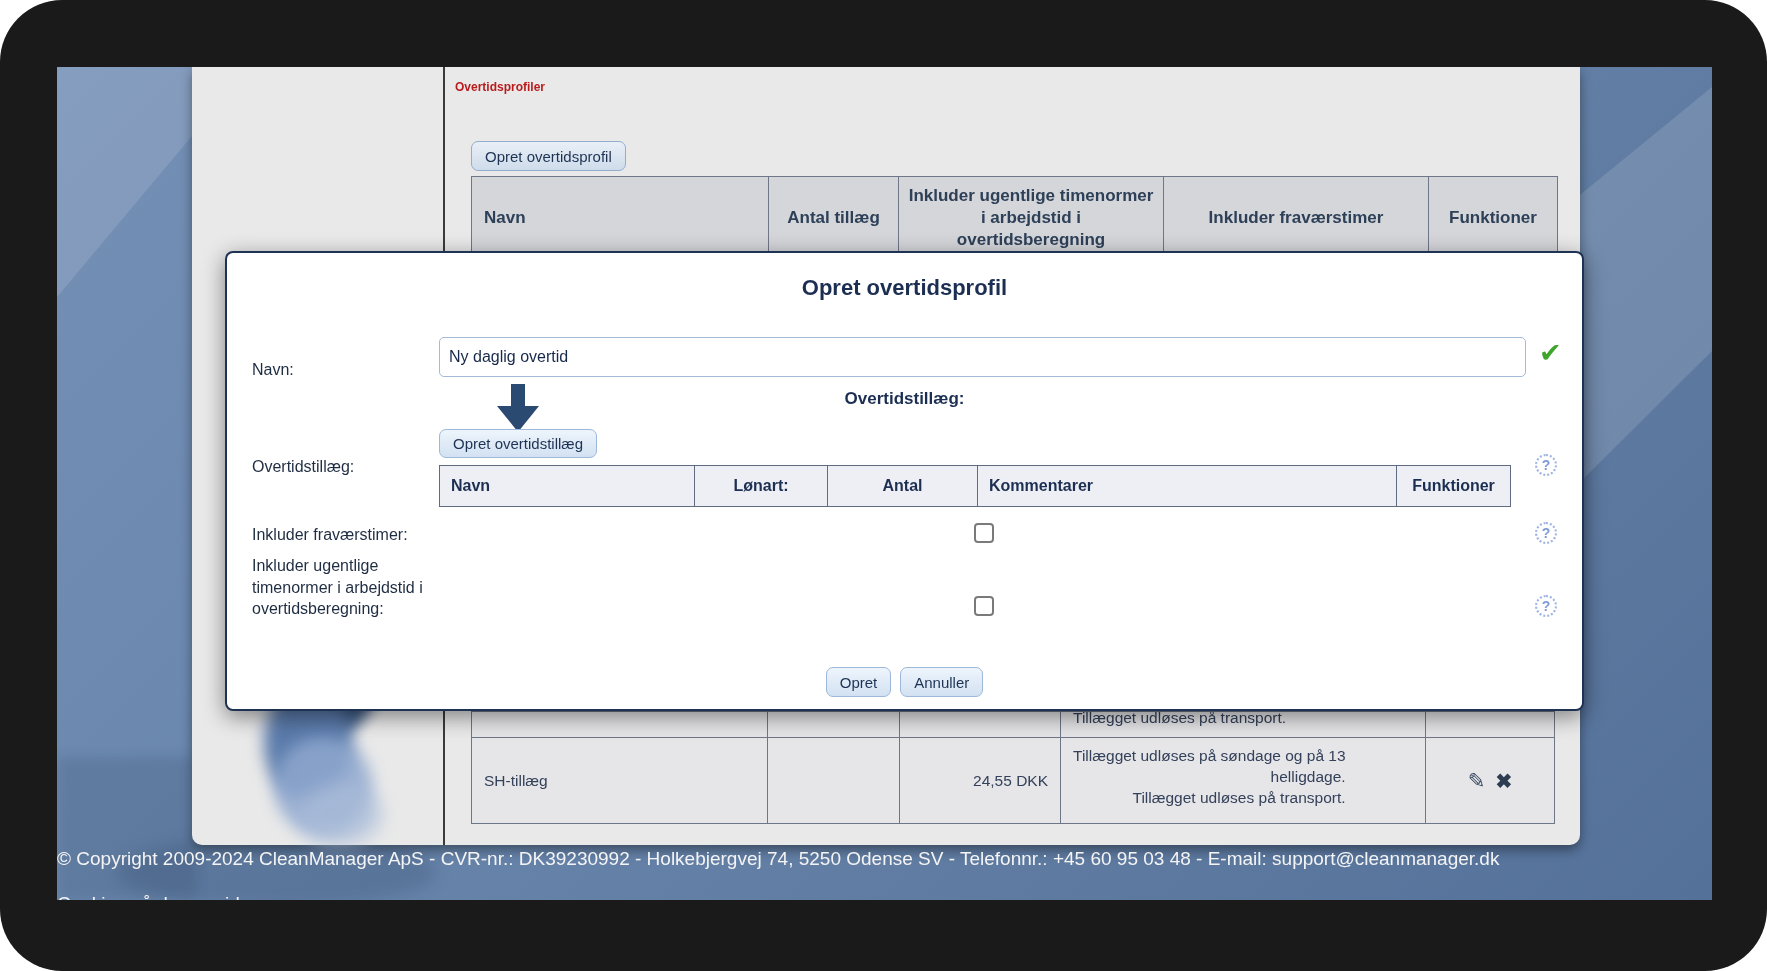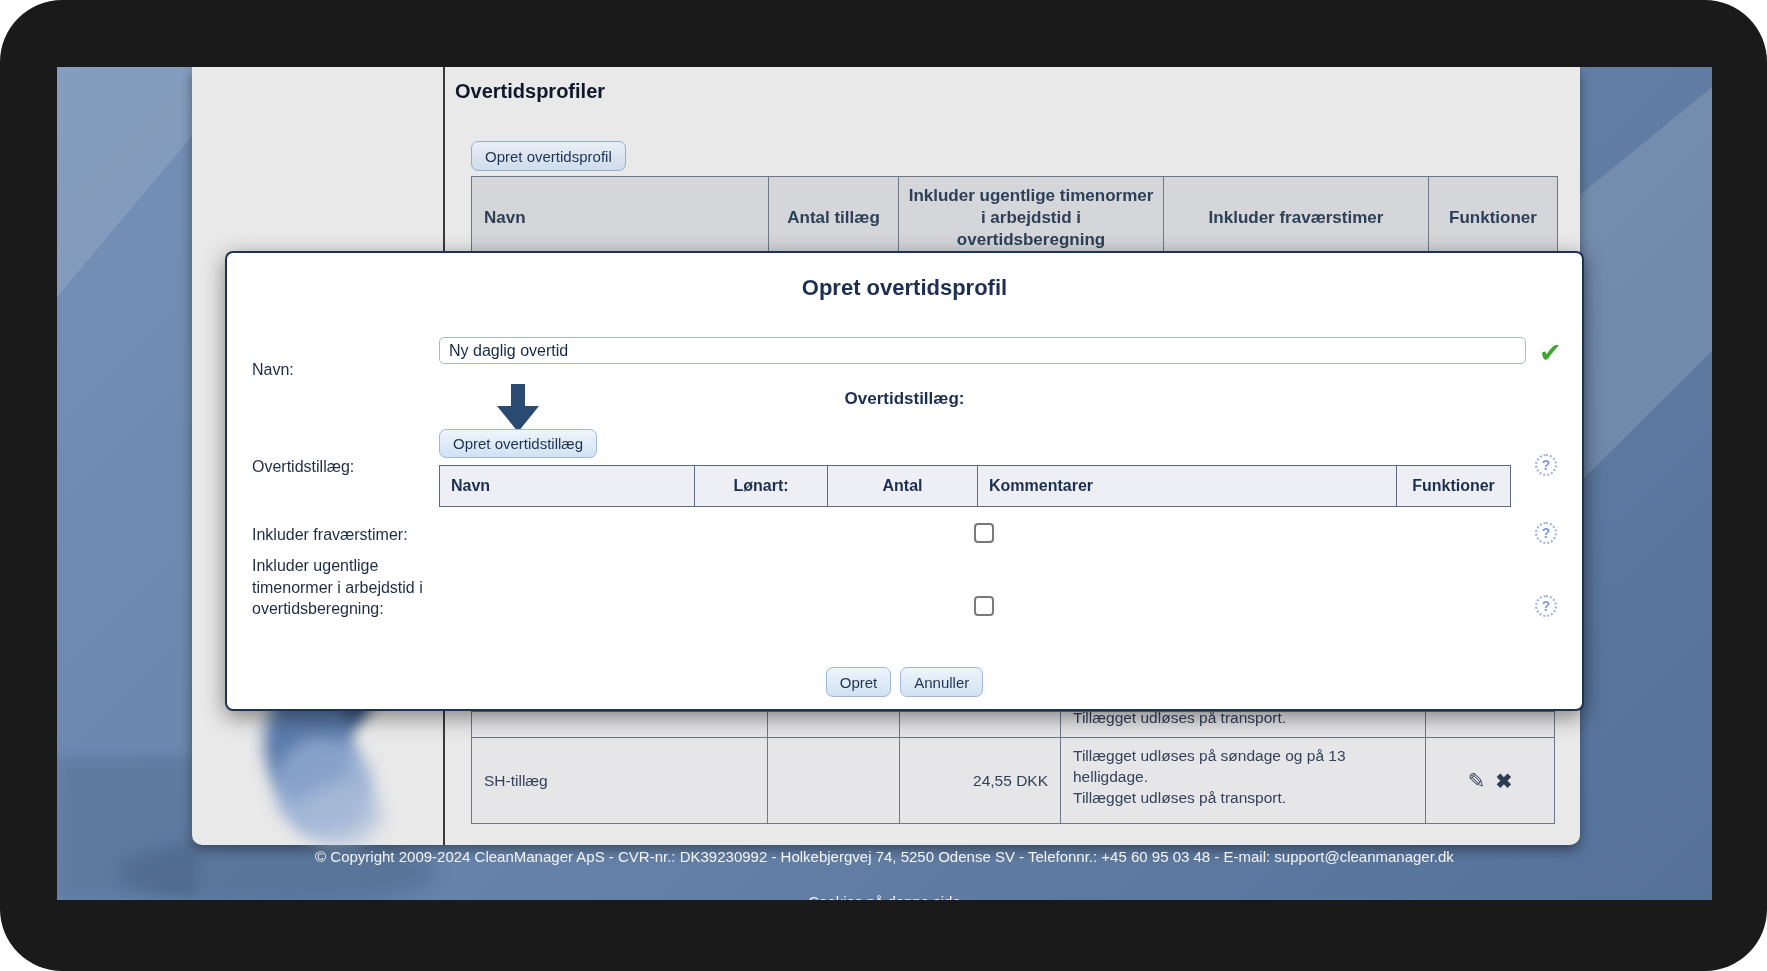--- a/index.html
+++ b/index.html
@@ -21,21 +21,21 @@
         box-shadow:0 5px 12px rgba(0,0,0,.4);}
   .divider{position:absolute;left:251px;top:0;width:2px;height:778px;background:#3b3b3b;}
 
   .logo-blur{position:absolute;left:48px;top:520px;width:170px;height:258px;}
   .lb{position:absolute;border-radius:50%;}
   .lb1{left:58px;top:62px;width:76px;height:88px;background:#30507c;filter:blur(7px);transform:rotate(35deg);opacity:.95;}
   .lb2{left:24px;top:96px;width:88px;height:118px;background:#5a7aaa;filter:blur(8px);}
   .lb3{left:34px;top:150px;width:98px;height:98px;background:#8fa8cf;filter:blur(8px);opacity:.85;}
   .lb4{left:58px;top:196px;width:84px;height:62px;background:#a9bcd9;filter:blur(9px);opacity:.7;}
 
-  .page-title{position:absolute;left:263px;top:13px;font-size:20px;font-weight:bold;color:#0f172a;}
+  .page-title{position:absolute;left:263px;top:13px;font-size:12px;font-weight:bold;color:#b91c1c;}
   .btn{display:inline-flex;align-items:center;justify-content:center;
        background:linear-gradient(#eef5fc,#d2e1f2);border:1px solid #9db8d8;border-radius:7px;
        color:#1e3353;font-size:15px;padding:0 13px;height:30px;cursor:pointer;}
   .btn-gray{background:linear-gradient(#e9eff7,#cfdceb);border-color:#93aecd;}
   .page-create-btn{position:absolute;left:279px;top:74px;}
 
   
   .main-table-head{position:absolute;left:279px;top:109px;display:grid;
        grid-template-columns:297px 130px 265px 265px 128px;height:84px;
        border:1px solid #6d7787;background:#d5d6da;}
@@ -44,42 +44,42 @@
   .mth-cell:last-child{border-right:none;}
   .mth-cell.left{justify-content:flex-start;padding-left:12px;text-align:left;}
 
   
   .main-table-bottom{position:absolute;left:279px;top:644px;display:grid;
        grid-template-columns:296px 132px 161px 365px 128px;grid-template-rows:26px 85px;
        border:1px solid #6d7787;background:#e6e6e8;}
   .mtb-cell{border-right:1px solid #6d7787;border-bottom:1px solid #6d7787;overflow:hidden;
        font-size:15.5px;color:#34415a;display:flex;align-items:center;}
   .mtb-cell:nth-child(5n){border-right:none;}
-  .mtb-cell.rowlast{border-bottom:none;}
+  .mtb-cell.rowlast{border-bottom:none;text-align:right;}
   .mtb-cell.namecell{padding-left:12px;}
   .mtb-cell.satscell{justify-content:flex-end;padding-right:12px;}
   .mtb-cell.commentcell{align-items:flex-start;padding:7px 12px;white-space:pre-line;line-height:21px;}
   .mtb-cell.clipcell{padding:0 12px;}
   .clipinner{display:block;transform:translateY(-7px);white-space:nowrap;}
   .mtb-cell.fncell{justify-content:center;gap:10px;}
   .icon-edit{font-size:21px;color:#36465e;transform:rotate(0deg);cursor:pointer;}
   .icon-del{font-size:20px;font-weight:bold;color:#2e3c52;cursor:pointer;}
 
-  .footer{position:absolute;left:0;width:100%;text-align:center;color:#f4f4f4;font-size:15px;}
+  .footer{position:absolute;left:0;width:100%;color:#f4f4f4;font-size:19px;}
   .footer1{top:781px;}
   .footer2{top:826px;cursor:pointer;}
 
   
   .modal{position:absolute;left:225px;top:251px;width:1359px;height:460px;background:#fff;
          border:2px solid #1e3354;border-radius:8px;box-shadow:0 6px 22px rgba(0,0,0,.45);z-index:50;}
   .modal-title{position:absolute;left:0;top:22px;width:100%;text-align:center;
          font-size:22px;font-weight:bold;color:#1c2f52;}
   .m-label{position:absolute;font-size:16px;color:#1f2d42;}
   .navn-label{left:25px;top:108px;}
-  .navn-input{position:absolute;left:212px;top:84px;width:1087px;height:27px;border:1px solid #a3bbd8;
+  .navn-input{position:absolute;left:212px;top:84px;width:1087px;height:40px;border:1px solid #a3bbd8;
          border-radius:5px;font-size:16px;color:#17294a;padding:0 9px;background:#fff;outline:none;}
   .green-check{position:absolute;left:1312px;top:84px;font-size:27px;color:#3fa52d;}
   .arrow-down{position:absolute;left:268px;top:131px;width:46px;height:50px;}
   .arrow-shaft{position:absolute;left:16px;top:0;width:14px;height:24px;background:#2b4a72;}
   .arrow-head{position:absolute;left:2px;top:22px;width:0;height:0;
          border-left:21px solid transparent;border-right:21px solid transparent;border-top:26px solid #2b4a72;}
   .tillaeg-heading{position:absolute;left:0;top:136px;width:100%;text-align:center;
          font-size:17px;font-weight:bold;color:#1c2f52;}
   .create-tillaeg-btn{position:absolute;left:212px;top:176px;height:29px;}
   .tillaeg-row-label{left:25px;top:205px;}

